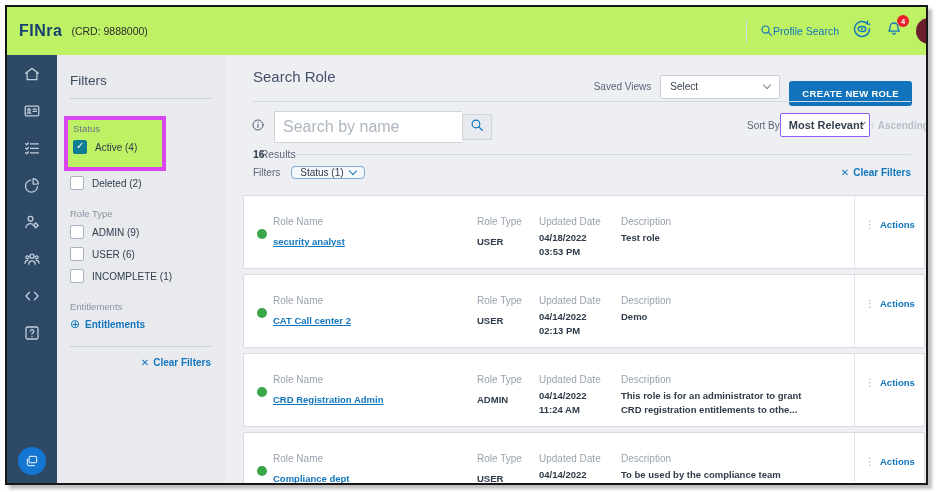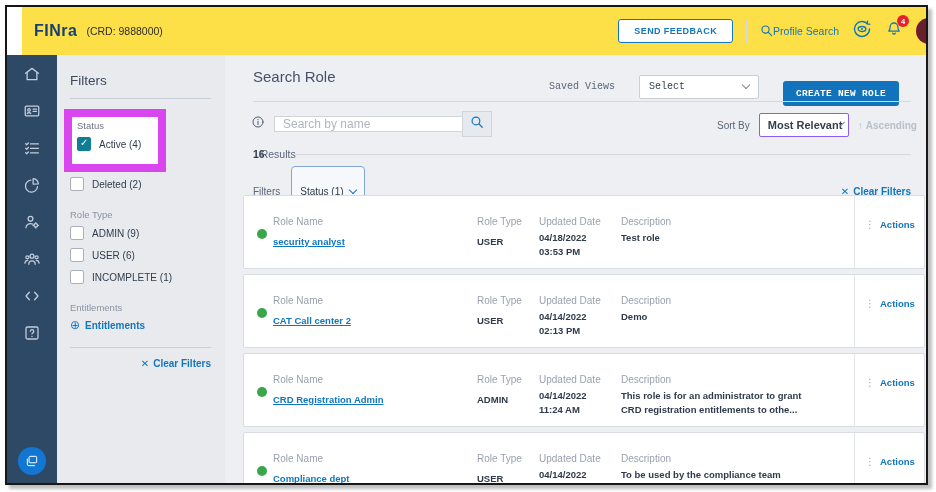--- a/index.html
+++ b/index.html
@@ -4,22 +4,22 @@
 <style>
   * { box-sizing: border-box; margin: 0; padding: 0; }
   html,body { width: 936px; height: 492px; background: #fff;
     font-family: "Liberation Sans", "DejaVu Sans", sans-serif; }
   .frame { position: relative; width: 936px; height: 492px; overflow: hidden; background: #fff; }
   .screen { position: absolute; left: 5px; top: 5px; width: 923px; height: 480px;
     border: 2px solid #171717; background: #fff; overflow: hidden;
     box-shadow: 4px 4px 3px #bfbfbf; }
 
   
-  .topbar { position: absolute; left: 0; top: 0; right: 0; height: 48px; background: #fde047;
-    display: flex; align-items: center; padding-left: 12px; z-index: 5; margin-left: 15px; }
+  .topbar { position: absolute; left: 0; top: 0; right: 0; height: 48px; background: #bef264;
+    display: flex; align-items: center; padding-left: 12px; z-index: 5; }
   .brand { font-size: 16px; font-weight: bold; color: #16406f; letter-spacing: .5px; }
   .crd { margin-left: 9px; font-size: 10.5px; color: #2d2d2d; }
   .topbar-right { margin-left: auto; display: flex; align-items: center; gap: 13px; }
   .send-feedback { border: 1px solid #1276bd; background: #fff; color: #1276bd;
     font-family: inherit; font-size: 9px; font-weight: bold; letter-spacing: .4px;
     padding: 6px 15px; border-radius: 3px; cursor: pointer; }
   .vdiv { width: 1px; height: 24px; background: #d7dbe1; }
   .profile-search { display: flex; align-items: center; color: #1276bd;
     font-size: 10.5px; cursor: pointer; }
   .bell-wrap { position: relative; cursor: pointer; }
@@ -38,22 +38,22 @@
   .rail-fab { position: absolute; bottom: 8px; left: 11px; width: 28px; height: 28px;
     border-radius: 50%; background: #1276d2; display: flex; align-items: center;
     justify-content: center; cursor: pointer; }
   .rail-fab svg { width: 14px; height: 14px; stroke: #fff; fill: none; stroke-width: 1.7; }
 
   
   .filters { position: absolute; left: 50px; top: 48px; bottom: 0; width: 168px;
     background: #e8eaee; padding: 18px 14px 0 13px; }
   .filters-title { font-size: 13.5px; font-weight: normal; color: #3c4a5e; margin-bottom: 10px; }
   .f-divider { height: 1px; background: #c9cfd8; margin-bottom: 9px; }
-  .highlight { border: 8px solid #d946ef; background: #ffffff; padding: 3px 8px 5px 5px;
-    margin: 1px 0 5px -6px; display: inline-block; min-width: 102px; }
+  .highlight { border: 4px solid #d946ef; background: #bef264; padding: 3px 8px 5px 5px;
+    margin: 8px 0 5px -6px; display: inline-block; min-width: 102px; }
   .sec-label { font-size: 9.5px; color: #8b94a3; margin-bottom: 6px; }
   .opt { display: flex; align-items: center; gap: 8px; margin-bottom: 8px;
     font-size: 10px; color: #2f3c4c; cursor: pointer; }
   .cb { width: 14px; height: 14px; background: #fff; border: 1px solid #a8b1bd;
     border-radius: 2px; flex: none; position: relative; }
   .cb.checked { background: #0f7d93; border-color: #0f7d93; }
   .cb.checked::after { content: "✓"; position: absolute; left: 2px; top: -1px;
     color: #fff; font-size: 10px; font-weight: bold; }
   .sec-gap { height: 10px; }
   .ent-link { display: flex; align-items: center; gap: 5px; color: #1276bd;
@@ -63,59 +63,59 @@
   .clear-link { display: inline-flex; align-items: center; gap: 4px; color: #1276bd;
     font-size: 10px; font-weight: bold; cursor: pointer; }
   .panel-clear-row { display: flex; justify-content: flex-end; padding-top: 10px;
     border-top: 1px solid #c9cfd8; }
 
   
   .main { position: absolute; left: 218px; top: 48px; right: 0; bottom: 0;
     background: #edeff2; overflow: hidden; }
   .page-title { position: absolute; left: 28px; top: 13px; font-size: 15px;
     font-weight: normal; color: #44516b; }
-  .saved-group { position: absolute; right: 27px; top: 12px; display: flex;
-    align-items: center; gap: 24px; font-family: Liberation Mono, monospace; }
+  .saved-group { position: absolute; right: 14px; top: 12px; display: flex;
+    align-items: center; gap: 9px; }
   .saved-label { font-size: 10px; color: #5a6678; }
   .select-box { width: 120px; height: 24px; background: #fff; border: 1px solid #c9cfd8;
     border-radius: 2px; display: flex; align-items: center; justify-content: space-between;
     padding: 0 9px; font-size: 10px; color: #333f4d; cursor: pointer; }
   .chev { width: 6px; height: 6px; border-right: 1.5px solid #7d8793;
     border-bottom: 1.5px solid #7d8793; transform: rotate(45deg); margin-top: -3px; }
   .chev.blue { border-color: #1276bd; }
   .create-btn { background: #1173bb; border: none; color: #fff; font-family: inherit;
     font-size: 9.5px; font-weight: bold; letter-spacing: .3px; padding: 7px 13px;
     border-radius: 3px; cursor: pointer; margin-top: 14px; }
   .title-divider { position: absolute; left: 28px; right: 15px; top: 46px;
     height: 1px; background: #d4d9df; }
   .search-row { position: absolute; left: 26px; top: 56px; display: flex; align-items: center; }
   .info-icon { margin-right: 9px; }
-  .search-input { width: 188px; height: 16px; border: 1px solid #d0d5dc; border-right: none;
-    font-family: inherit; font-size: 12px; padding: 0 8px; color: #333f4d; outline: none; }
+  .search-input { width: 188px; height: 32px; border: 1px solid #d0d5dc; border-right: none;
+    font-family: inherit; font-size: 16px; padding: 0 8px; color: #333f4d; outline: none; }
   .search-input::placeholder { color: #aeb6c0; }
   .search-btn { width: 30px; height: 26px; background: #e6e9ed; border: 1px solid #d0d5dc;
     display: flex; align-items: center; justify-content: center; cursor: pointer; }
-  .sort-group { position: absolute; left: 492px; top: 58px; display: flex;
-    align-items: center; gap: 9px; white-space: nowrap; text-align: center; }
+  .sort-group { position: absolute; left: 522px; top: 58px; display: flex;
+    align-items: center; white-space: nowrap; text-align: center; }
   .sort-label { font-size: 10px; color: #5a6678; }
   .sort-box { width: 90px; height: 24px; background: #fff; border: 1px solid #8b5cf6;
     border-radius: 2px; display: flex; align-items: center; justify-content: space-between;
     padding: 0 8px; font-size: 11px; font-weight: bold; color: #333f4d; cursor: pointer; }
   .ascending { display: flex; align-items: center; gap: 3px; color: #b8bfca;
     font-size: 10px; font-weight: bold; }
   .results-row { position: absolute; left: 28px; right: 15px; top: 93px;
     display: flex; align-items: center; font-size: 10.5px; }
   .results-count { font-weight: bold; color: #2f3b4a; }
   .results-word { color: #5a6678; margin-left: -4px; }
   .results-line { flex: 1; height: 1px; background: #d4d9df; }
   .chip-row { position: absolute; left: 28px; right: 15px; top: 111px;
     display: flex; align-items: center; font-size: 10px; }
   .chip-row-label { color: #5a6678; margin-right: 11px; }
   .chip { display: flex; align-items: center; gap: 6px; border: 1px solid #7fa8d9;
-    border-radius: 4px; padding: 19px 8px; color: #2f3b4a; background: #f6f8fb; cursor: pointer; }
+    border-radius: 4px; padding: 0 8px; color: #2f3b4a; background: #f6f8fb; cursor: pointer; }
   .chip-spacer { flex: 1; }
 
   
   .cards { position: absolute; left: 18px; top: 140px; width: 682px; }
   .card { position: relative; height: 74px; background: #fff; border: 1px solid #d9dde3;
     border-radius: 2px; margin-bottom: 5px; }
   .dot { position: absolute; left: 13px; top: 33px; width: 10px; height: 10px;
     border-radius: 50%; background: #3ba649; }
   .col { position: absolute; top: 20px; }
   .col-label { display: block; font-size: 10px; color: #99a1ae; margin-bottom: 4px; }
@@ -138,21 +138,20 @@
 </head>
 <body>
 
 <div class="frame">
   <div class="screen">
 
     <header class="topbar">
       <span class="brand">FINra</span>
       <span class="crd">(CRD: 9888000)</span>
       <div class="topbar-right">
-        <button class="send-feedback">SEND FEEDBACK</button>
         <div class="vdiv"></div>
         <div class="profile-search">
           <span>
             <svg width="13" height="13" viewBox="0 0 20 20" class="icon-blue">
                 <circle cx="8.5" cy="8.5" r="5.5"></circle>
                 <path d="M12.8 12.8 L18 18"></path>
               </svg>
           </span>
           <span>Profile Search</span>
         </div>

